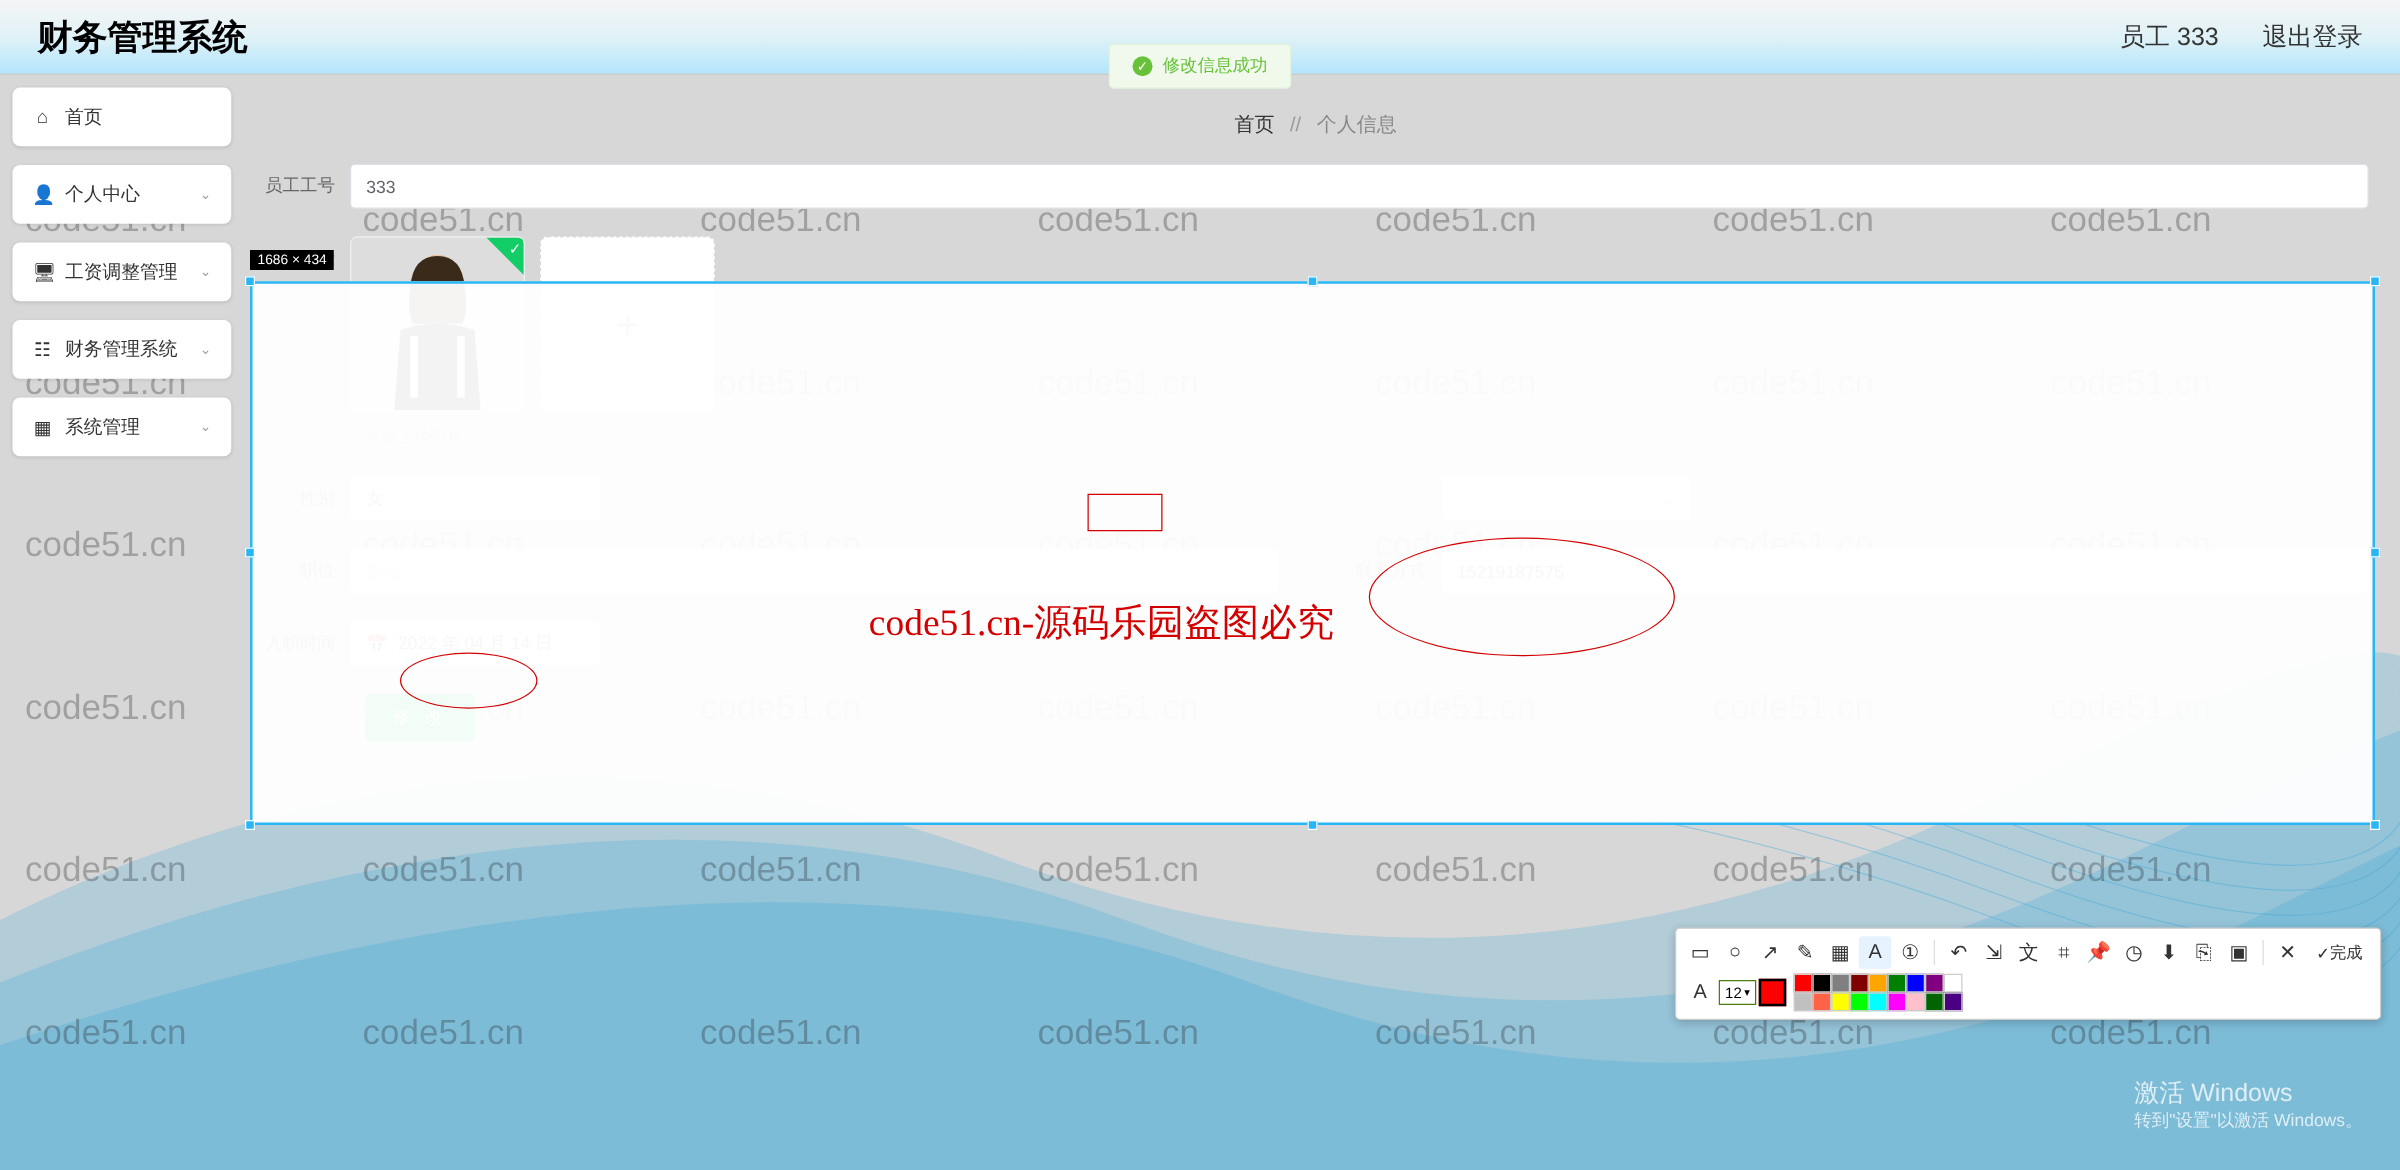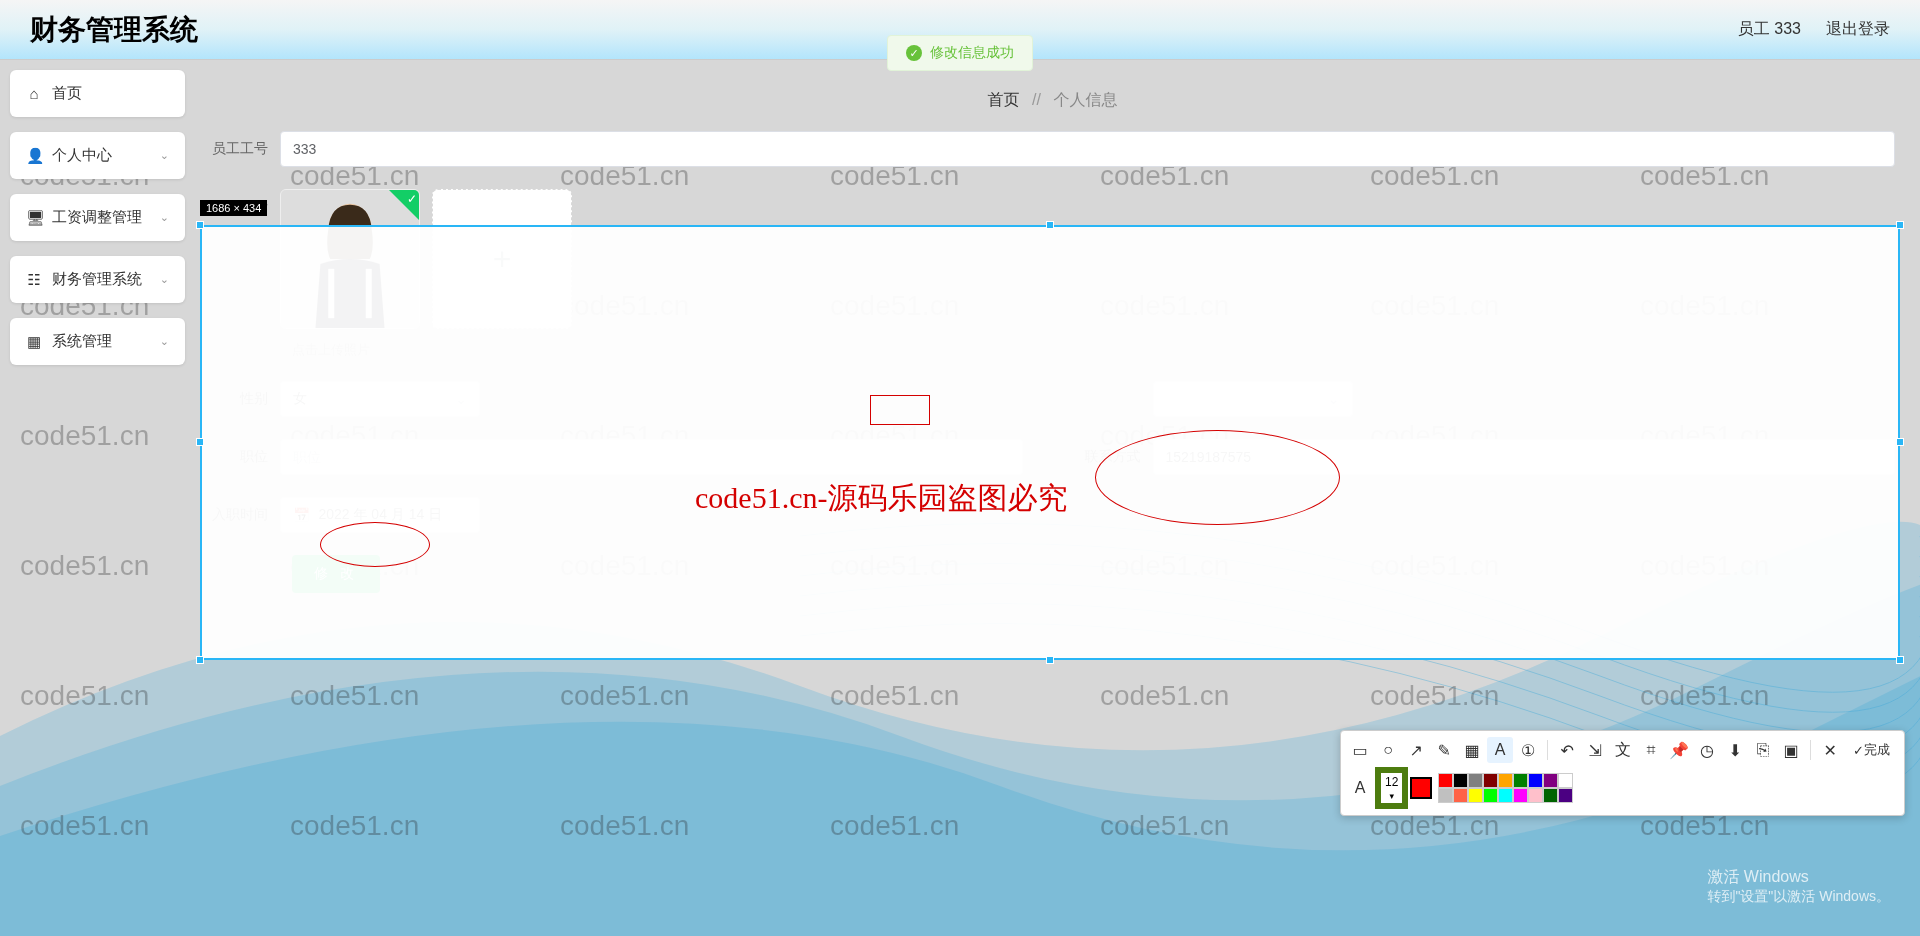--- a/index.html
+++ b/index.html
@@ -11,21 +11,21 @@
 
 .watermark { position: absolute; top: 0; left: 0; width: 100%; height: 100%; pointer-events: none; z-index: 1; }
 .wm-item { position: absolute; color: rgba(0,0,0,0.3); font-size: 28px; font-family: Arial; white-space: nowrap; }
 
 
 .dim-overlay { position: absolute; top: 0; left: 0; width: 100%; height: 100%; background: rgba(128,128,128,0.25); z-index: 2; pointer-events: none; }
 
 
 .header { position: relative; height: 60px; background: linear-gradient(to bottom, #f5f5f5 0%, #e0f2f7 50%, #b3e5fc 100%); display: flex; align-items: center; padding: 0 30px; z-index: 3; border-bottom: 1px solid #ccc; }
 .header-title { font-size: 28px; font-weight: bold; color: #000; }
-.header-right { margin-left: auto; display: flex; gap: 25px; font-size: 16px; color: #333; }
+.header-right { margin-left: auto; display: flex; gap: 35px; font-size: 20px; color: #333; }
 
 
 .toast { position: absolute; top: 35px; left: 50%; transform: translateX(-50%); background: #f0f9eb; border: 1px solid #e1f3d8; padding: 8px 18px; border-radius: 4px; display: flex; align-items: center; gap: 8px; z-index: 5; font-size: 14px; color: #67c23a; }
 .toast-icon { width: 16px; height: 16px; border-radius: 50%; background: #67c23a; color: #fff; display: flex; align-items: center; justify-content: center; font-size: 11px; }
 
 
 .sidebar { position: absolute; left: 10px; top: 70px; width: 175px; z-index: 3; }
 .side-item { background: #fff; border-radius: 6px; margin-bottom: 15px; padding: 14px 16px; display: flex; align-items: center; gap: 10px; font-size: 15px; color: #333; cursor: pointer; box-shadow: 0 1px 3px rgba(0,0,0,0.1); }
 .side-item .caret { margin-left: auto; font-size: 11px; color: #999; }
 .side-sub { background: #29b6f6; color: #fff; border-radius: 6px; margin: -10px 0 15px 0; padding: 14px 16px; text-align: center; font-size: 14px; cursor: pointer; }
@@ -69,25 +69,25 @@
 .red-text { position: absolute; color: #d40000; font-size: 30px; z-index: 10; font-family: "SimHei","Microsoft YaHei"; white-space: nowrap; }
 
 
 .shot-toolbar { position: absolute; bottom: 120px; right: 15px; background: #fff; border: 1px solid #ccc; border-radius: 4px; box-shadow: 0 2px 8px rgba(0,0,0,0.2); z-index: 20; padding: 4px; }
 .shot-row { display: flex; align-items: center; gap: 2px; padding: 2px; }
 .shot-btn { width: 26px; height: 26px; display: flex; align-items: center; justify-content: center; cursor: pointer; border-radius: 3px; font-size: 16px; color: #333; }
 .shot-divider { width: 1px; height: 20px; background: #ddd; margin: 0 4px; }
 .shot-done { padding: 0 8px; width: auto; font-size: 13px; }
 .swatch { width: 15px; height: 15px; border: 1px solid #ccc; cursor: pointer; }
 .swatch.active { border: 2px solid #000; width: 22px; height: 22px; margin-right: 4px; }
-.size-sel { border: 6px solid #4d7c0f; padding: 2px 4px; font-size: 12px; display: flex; align-items: center; gap: 2px; flex-direction: column; }
+.size-sel { border: 1px solid #4d7c0f; padding: 2px 4px; font-size: 12px; display: flex; align-items: center; gap: 2px; }
 
 
 .win-activate { position: absolute; bottom: 30px; right: 30px; color: rgba(255,255,255,0.75); z-index: 2; text-align: left; }
-.win-activate .t1 { font-size: 16px; }
+.win-activate .t1 { font-size: 20px; }
 .win-activate .t2 { font-size: 14px; }
 </style>
 </head>
 <body>
 
 <svg class="bg-wave" viewBox="0 0 1920 600" preserveAspectRatio="none">
   <path d="M0,300 Q400,100 800,250 T1600,200 T1920,150 L1920,600 L0,600 Z" fill="#4fc3f7" opacity="0.3"></path>
   <path d="M0,350 Q500,150 900,300 T1700,250 T1920,200 L1920,600 L0,600 Z" fill="#29b6f6" opacity="0.25"></path>
   <path d="M0,400 Q600,200 1000,350 T1800,300 T1920,250 L1920,600 L0,600 Z" fill="#03a9f4" opacity="0.2"></path>
   <g stroke="#29b6f6" stroke-width="1" fill="none" opacity="0.4">

